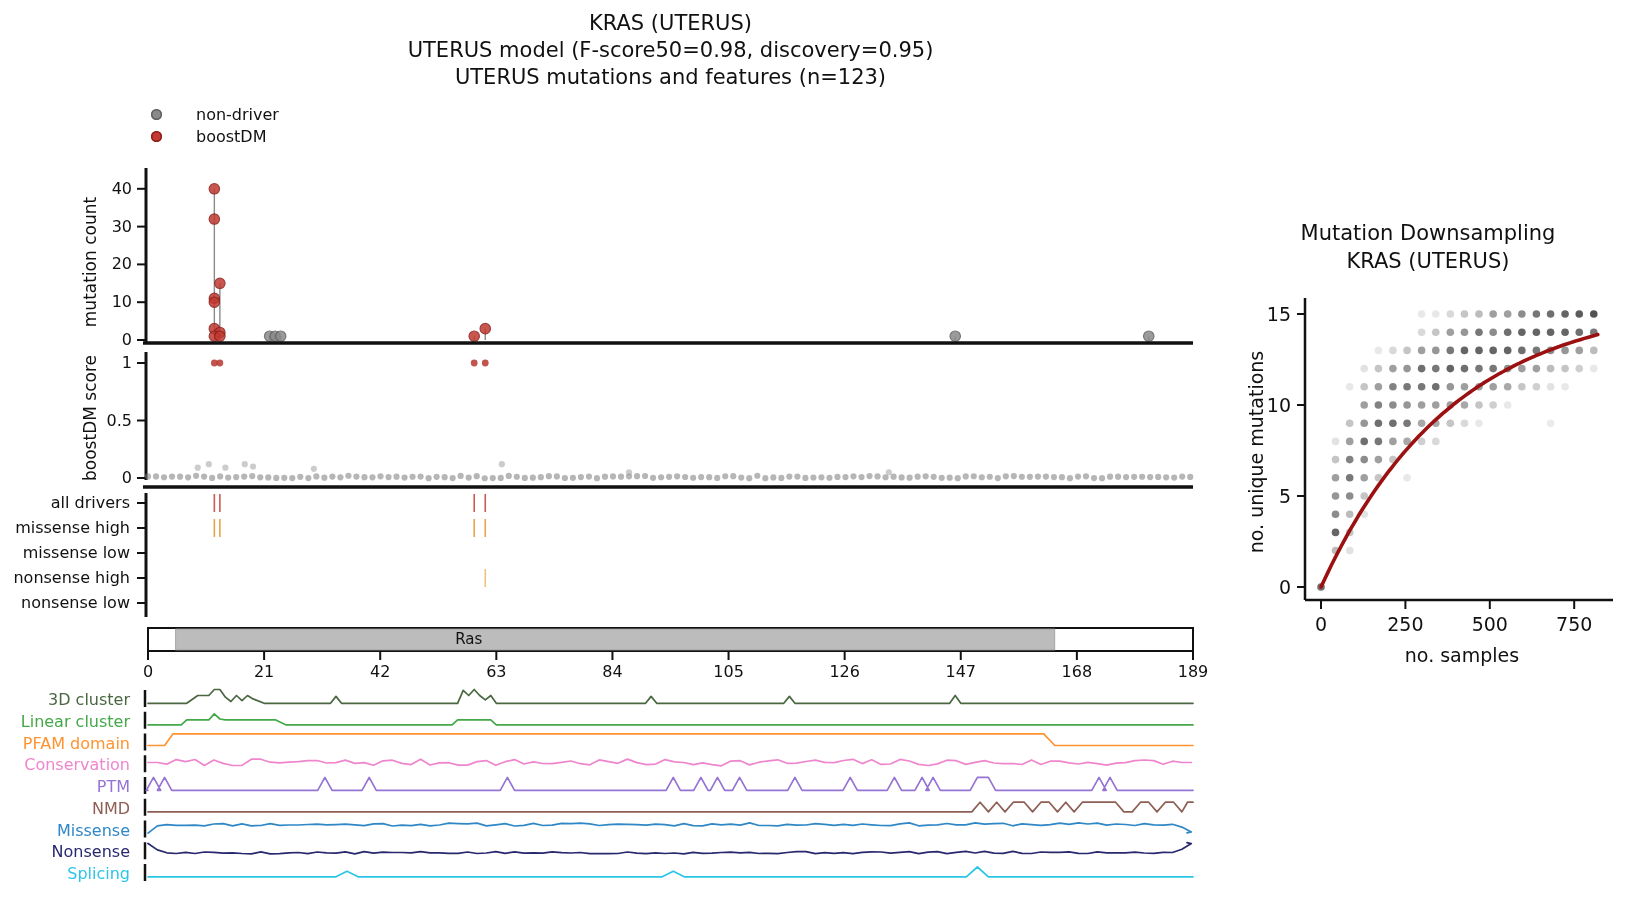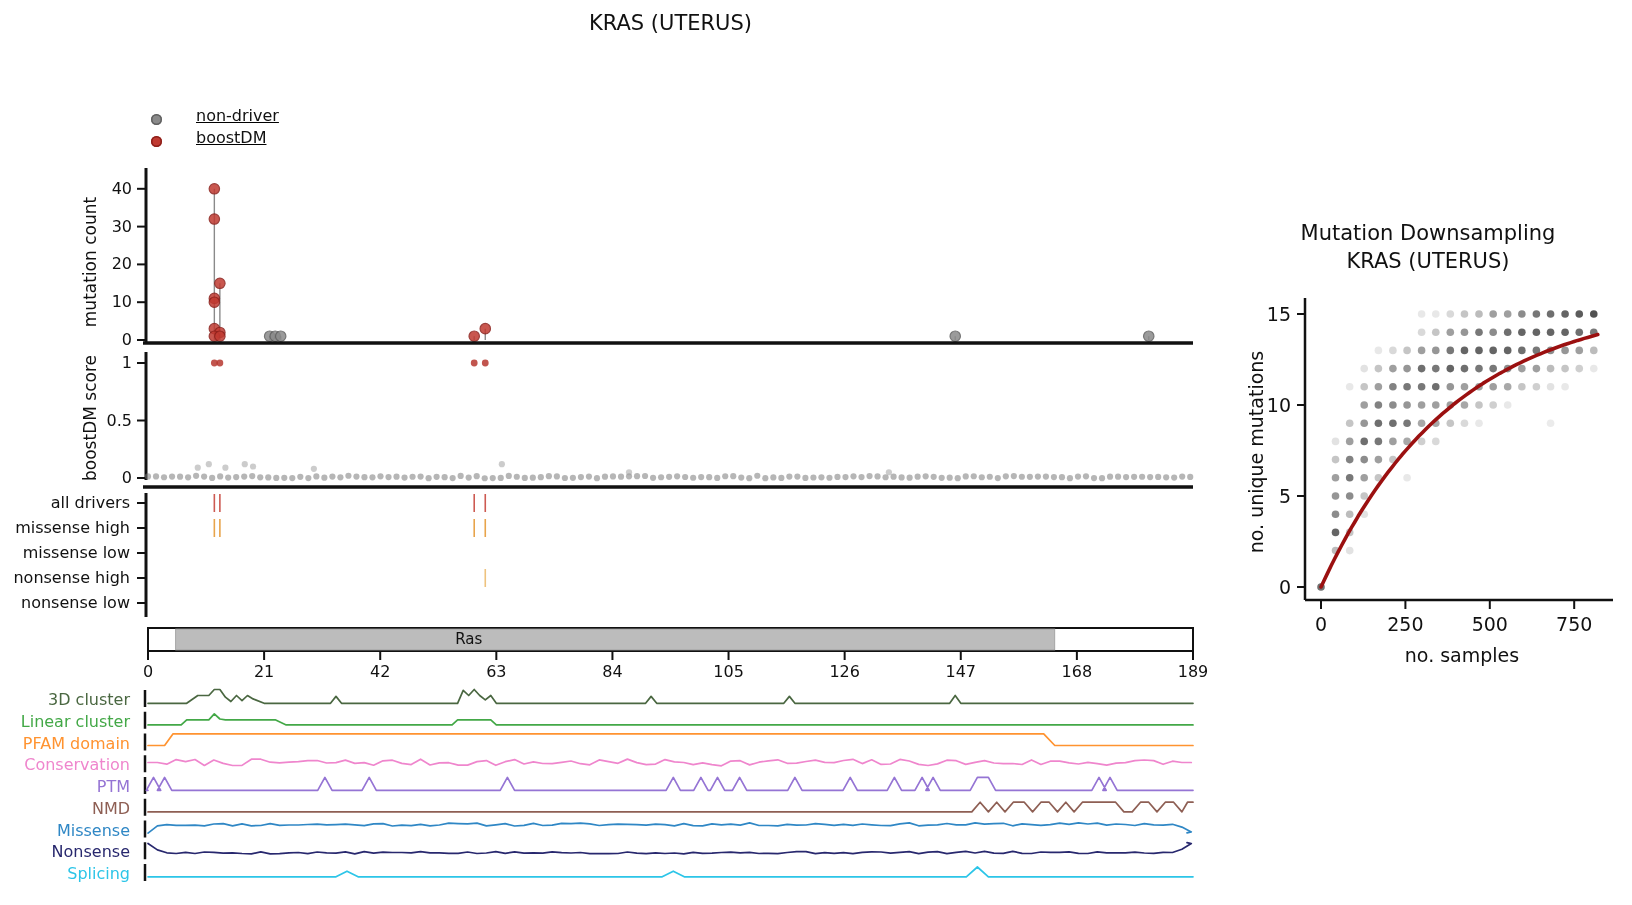--- a/index.html
+++ b/index.html
@@ -3,21 +3,21 @@
 <meta charset="utf-8">
 <style>
   html,body{margin:0;padding:0;background:#ffffff;}
   #canvas{position:relative;width:1632px;height:905px;background:#ffffff;
           font-family:"DejaVu Sans","Liberation Sans",sans-serif;overflow:hidden;}
   #fig{position:absolute;left:0;top:0;}
   .title-block{position:absolute;left:148px;top:10px;width:1045px;text-align:center;
                color:#111;line-height:1.28;}
   .title-line{font-size:21px;}
   .legend{position:absolute;left:146px;top:103px;}
-  .legend-item{display:flex;align-items:flex-end;height:22px;text-decoration:underline;}
+  .legend-item{display:flex;align-items:center;height:22px;}
   .legend-dot{width:11px;height:11px;border-radius:50%;display:inline-block;margin-right:34px;margin-left:5px;}
   .legend-label{font-size:16px;color:#111;}
 </style>
 </head>
 <body>
 
 <div id="canvas">
   <svg id="fig" width="1632" height="905">
       <line x1="146" y1="168" x2="146" y2="342" stroke="#111" stroke-width="3"></line>
       <line x1="137" y1="340" x2="146" y2="340" stroke="#111" stroke-width="2"></line>
@@ -426,20 +426,22 @@
       <circle cx="1579.2640000000001" cy="314" r="3.8" fill="#3f3f3f" stroke="none" stroke-width="0" opacity="0.85"></circle>
       <circle cx="1593.7808" cy="368.6" r="3.8" fill="#3f3f3f" stroke="none" stroke-width="0" opacity="0.12"></circle>
       <circle cx="1593.7808" cy="350.4" r="3.8" fill="#3f3f3f" stroke="none" stroke-width="0" opacity="0.35"></circle>
       <circle cx="1593.7808" cy="332.20000000000005" r="3.8" fill="#3f3f3f" stroke="none" stroke-width="0" opacity="0.7"></circle>
       <circle cx="1593.7808" cy="314" r="3.8" fill="#3f3f3f" stroke="none" stroke-width="0" opacity="0.9"></circle>
       <polyline points="1321.0,587.0 1324.4,579.7 1327.8,572.6 1331.1,565.7 1334.5,559.0 1337.9,552.4 1341.3,546.0 1344.6,539.8 1348.0,533.7 1351.4,527.7 1354.8,522.0 1358.1,516.3 1361.5,510.8 1364.9,505.5 1368.3,500.3 1371.6,495.2 1375.0,490.2 1378.4,485.4 1381.8,480.7 1385.1,476.1 1388.5,471.6 1391.9,467.3 1395.3,463.0 1398.6,458.9 1402.0,454.8 1405.4,450.9 1408.8,447.1 1412.2,443.3 1415.5,439.7 1418.9,436.1 1422.3,432.7 1425.7,429.3 1429.0,426.0 1432.4,422.8 1435.8,419.7 1439.2,416.7 1442.5,413.7 1445.9,410.8 1449.3,408.0 1452.7,405.2 1456.0,402.5 1459.4,399.9 1462.8,397.4 1466.2,394.9 1469.5,392.5 1472.9,390.1 1476.3,387.8 1479.7,385.6 1483.0,383.4 1486.4,381.3 1489.8,379.2 1493.2,377.2 1496.6,375.2 1499.9,373.3 1503.3,371.5 1506.7,369.6 1510.1,367.9 1513.4,366.1 1516.8,364.4 1520.2,362.8 1523.6,361.2 1526.9,359.6 1530.3,358.1 1533.7,356.6 1537.1,355.2 1540.4,353.8 1543.8,352.4 1547.2,351.0 1550.6,349.7 1553.9,348.5 1557.3,347.2 1560.7,346.0 1564.1,344.8 1567.4,343.7 1570.8,342.6 1574.2,341.5 1577.6,340.4 1581.0,339.4 1584.3,338.4 1587.7,337.4 1591.1,336.4 1594.5,335.5 1597.8,334.6" fill="none" stroke="#9b1010" stroke-width="3.6" stroke-linejoin="round" stroke-linecap="round"></polyline>
     </svg>
 
   <div class="title-block">
     <div class="title-line">KRAS (UTERUS)</div>
+    <div class="title-line">UTERUS model (F-score50=0.98, discovery=0.95)</div>
+    <div class="title-line">UTERUS mutations and features (n=123)</div>
   </div>
 
   <div class="legend">
     <div class="legend-item">
       <span class="legend-dot" id="lg-dot-0" style="background: rgb(138, 138, 138); box-shadow: rgb(96, 96, 96) 0px 0px 0px 1.5px inset;"></span>
       <span class="legend-label">non-driver</span>
     </div>
     <div class="legend-item">
       <span class="legend-dot" id="lg-dot-1" style="background: rgb(192, 58, 49); box-shadow: rgb(140, 31, 26) 0px 0px 0px 1.5px inset;"></span>
       <span class="legend-label">boostDM</span>

